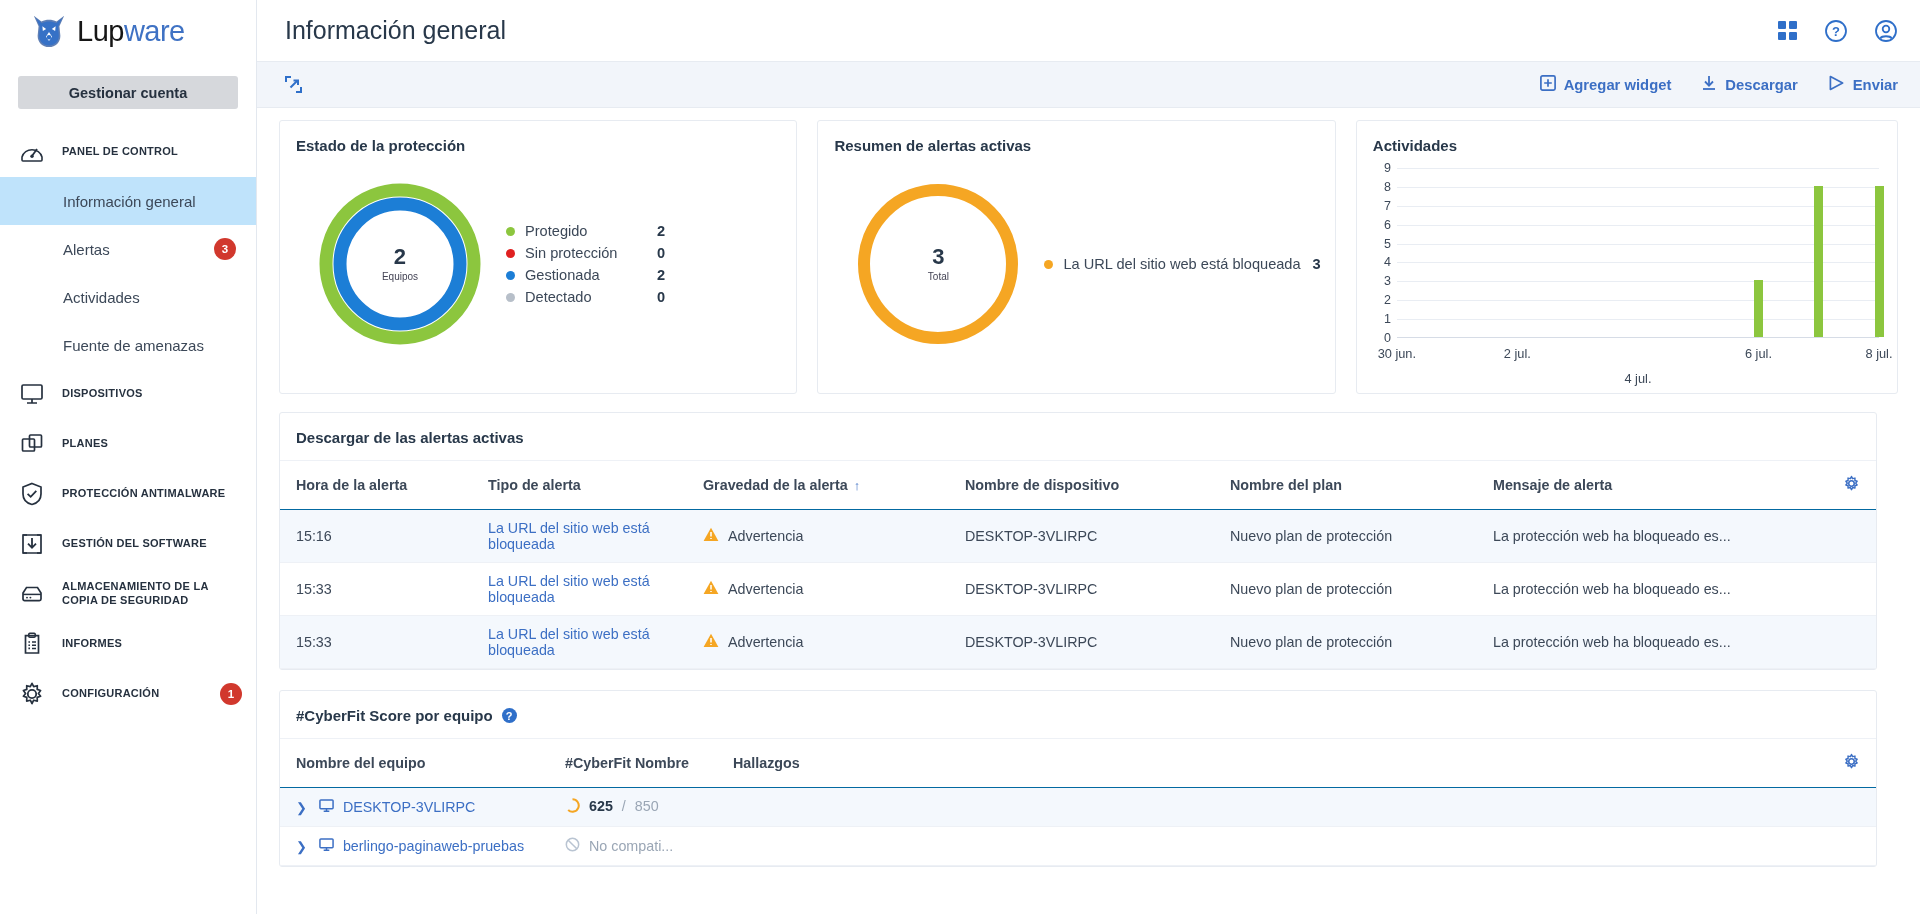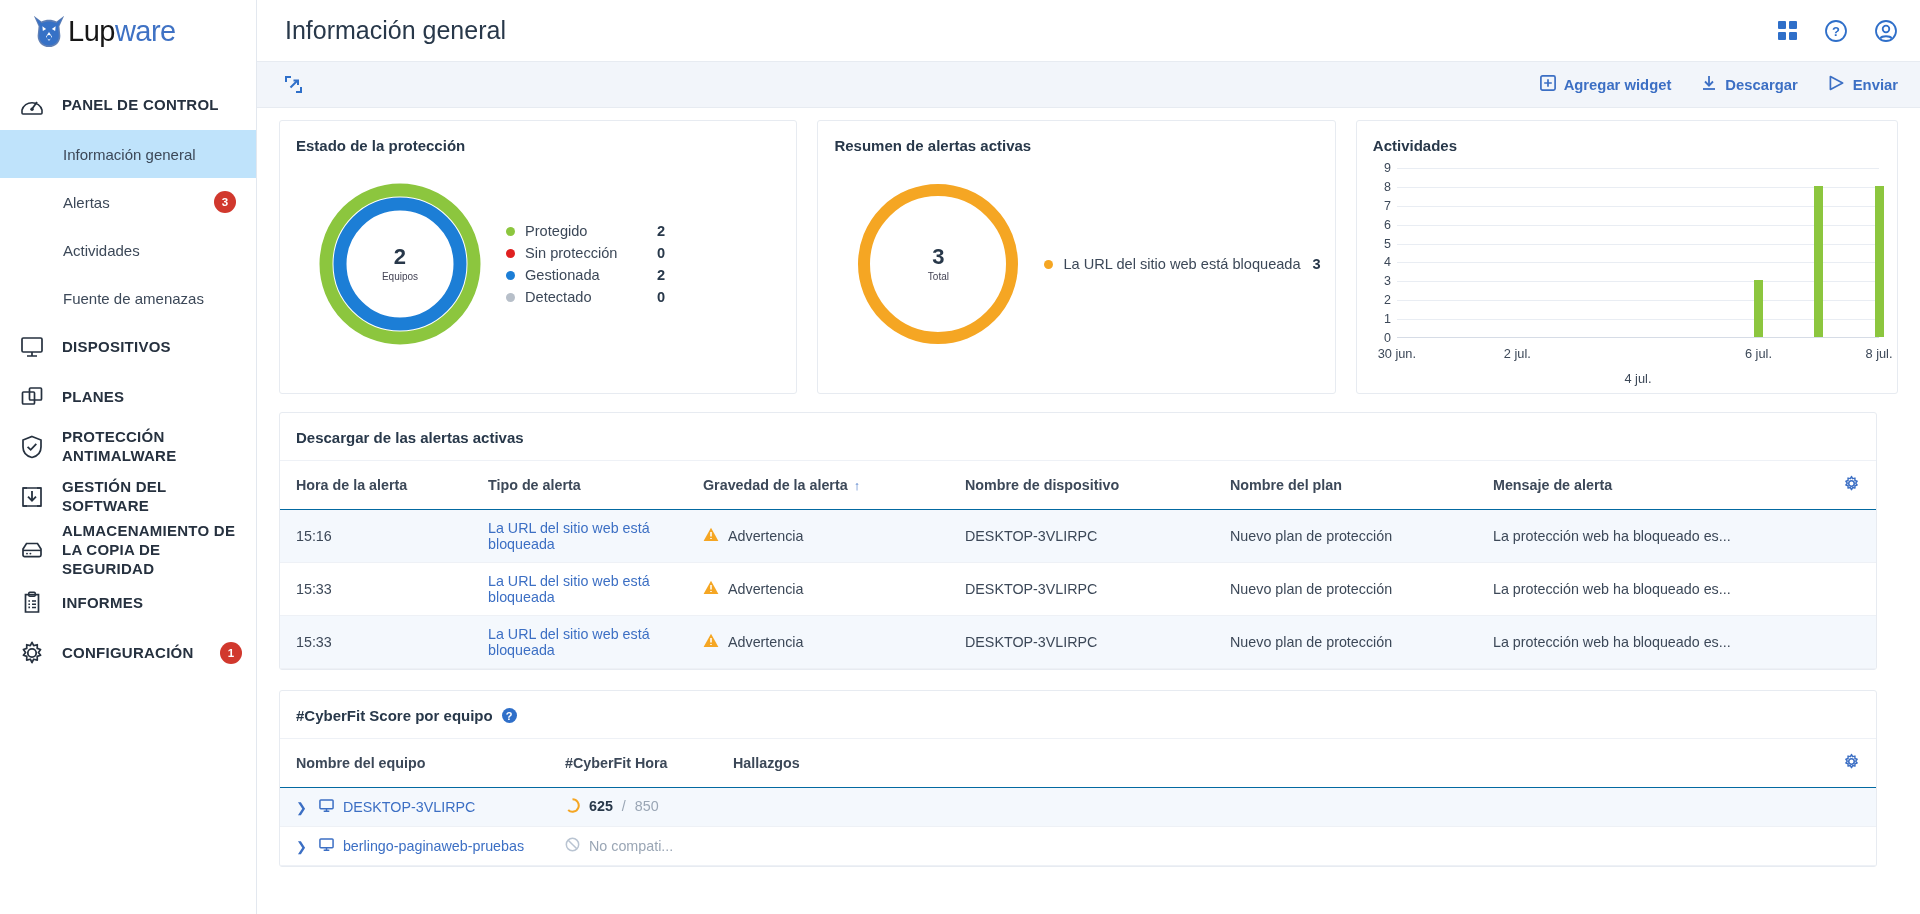--- a/index.html
+++ b/index.html
@@ -15,21 +15,21 @@
   
   .sidebar {
     width: 257px; min-width: 257px; height: 914px;
     background: #ffffff;
     border-right: 1px solid #e3e8ef;
     display: flex; flex-direction: column;
     position: relative;
   }
   .logo-wrap {
     height: 62px; display: flex; align-items: center;
-    padding-left: 30px; 
+    padding-left: 30px; gap: 9px;
   }
   .logo-mark { width: 38px; height: 36px; flex: none; }
   .logo-text { font-size: 29px; letter-spacing: -0.5px; font-weight: 400; line-height: 1; }
   .logo-text .t1 { color: #161616; }
   .logo-text .t2 { color: #3f72c4; }
 
   .manage-account {
     margin: 14px 18px 0 18px;
     height: 33px; border-radius: 3px;
     background: #d6d8dc;
@@ -39,21 +39,21 @@
   }
 
   .nav { margin-top: 18px; }
   .nav-group {
     display: flex; align-items: center; gap: 16px;
     padding: 0 14px 0 18px; min-height: 50px;
     cursor: pointer; position: relative;
   }
   .nav-group .ico { width: 28px; height: 28px; flex: none; display:flex; align-items:center; justify-content:center; }
   .nav-group .lbl {
-    font-size: 15px; font-weight: 700; letter-spacing: .25px;
+    font-size: 11px; font-weight: 700; letter-spacing: .25px;
     color: #26313f; line-height: 1.25;
   }
   .nav-sub {
     display: flex; align-items: center;
     height: 48px; padding-left: 63px; padding-right: 20px;
     font-size: 15px; color: #3c4858; cursor: pointer;
     position: relative;
   }
   .nav-sub.active { background: #bfe3fb; }
   .nav-sub .sub-lbl { flex: 1; }
@@ -196,20 +196,21 @@
           <path d="M6.5 5.5 L10.4 14.6 L9.6 23.8 C9.6 29.9 13.9 34.3 20 34.3 C26.1 34.3 30.4 29.9 30.4 23.8 L29.6 14.6 L33.5 5.5 L27.6 10.8 C25.4 9.6 22.8 9 20 9 C17.2 9 14.6 9.6 12.4 10.8 Z" fill="#2f6fc9" opacity="0.85"></path>
           <path d="M13 14 L17 17 L13.5 19 Z" fill="#ffffff"></path>
           <path d="M27 14 L23 17 L26.5 19 Z" fill="#ffffff"></path>
           <path d="M20 20 L23.2 25 L20 29.5 L16.8 25 Z" fill="#ffffff"></path>
           <circle cx="20" cy="25.5" r="2.4" fill="#2f6fc9"></circle>
         </svg>
       </span>
       <span class="logo-text"><span class="t1">Lup</span><span class="t2">ware</span></span>
     </div>
 
+    <div class="manage-account">Gestionar cuenta</div>
 
     <nav class="nav" id="nav">
         <div class="nav-group">
           <span class="ico">
             <svg width="26" height="26" viewBox="0 0 26 26">
               <path d="M3 18 A10.5 10.5 0 0 1 23 18 L23 21 A1 1 0 0 1 22 22 L4 22 A1 1 0 0 1 3 21 Z" fill="none" stroke="#26313f" stroke-width="1.6"></path>
               <path d="M13 17 L18 10" stroke="#26313f" stroke-width="1.8"></path>
               <circle cx="13" cy="17.3" r="1.7" fill="#26313f"></circle>
             </svg>
           </span>
@@ -570,21 +571,21 @@
         <table>
           <colgroup>
             <col style="width:285px">
               <col style="width:168px">
               <col style="width:auto">
               <col style="width:56px">
           </colgroup>
           <thead>
             <tr id="cyberfit-head-row">
                 <th>Nombre del equipo</th>
-                <th>#CyberFit Hora</th>
+                <th>#CyberFit Nombre</th>
                 <th>Hallazgos</th>
                 <th class="gear-cell"><span class="gear">
                     <svg width="17" height="17" viewBox="0 0 26 26">
                       <circle cx="13" cy="13" r="4.2" fill="none" stroke="#3c6fc4" stroke-width="2.3"></circle>
                       <path d="M13 2.3 L14.7 5.6 L18.3 4.7 L18.2 8.4 L21.6 9.5 L19.4 12.4 L21.6 15.3 L18.2 16.4 L18.3 20.1 L14.7 19.2 L13 22.5 L11.3 19.2 L7.7 20.1 L7.8 16.4 L4.4 15.3 L6.6 12.4 L4.4 9.5 L7.8 8.4 L7.7 4.7 L11.3 5.6 Z" fill="none" stroke="#3c6fc4" stroke-width="2.2" stroke-linejoin="round"></path>
                     </svg>
                   </span></th>
               </tr>
           </thead>
           <tbody id="cyberfit-body">

